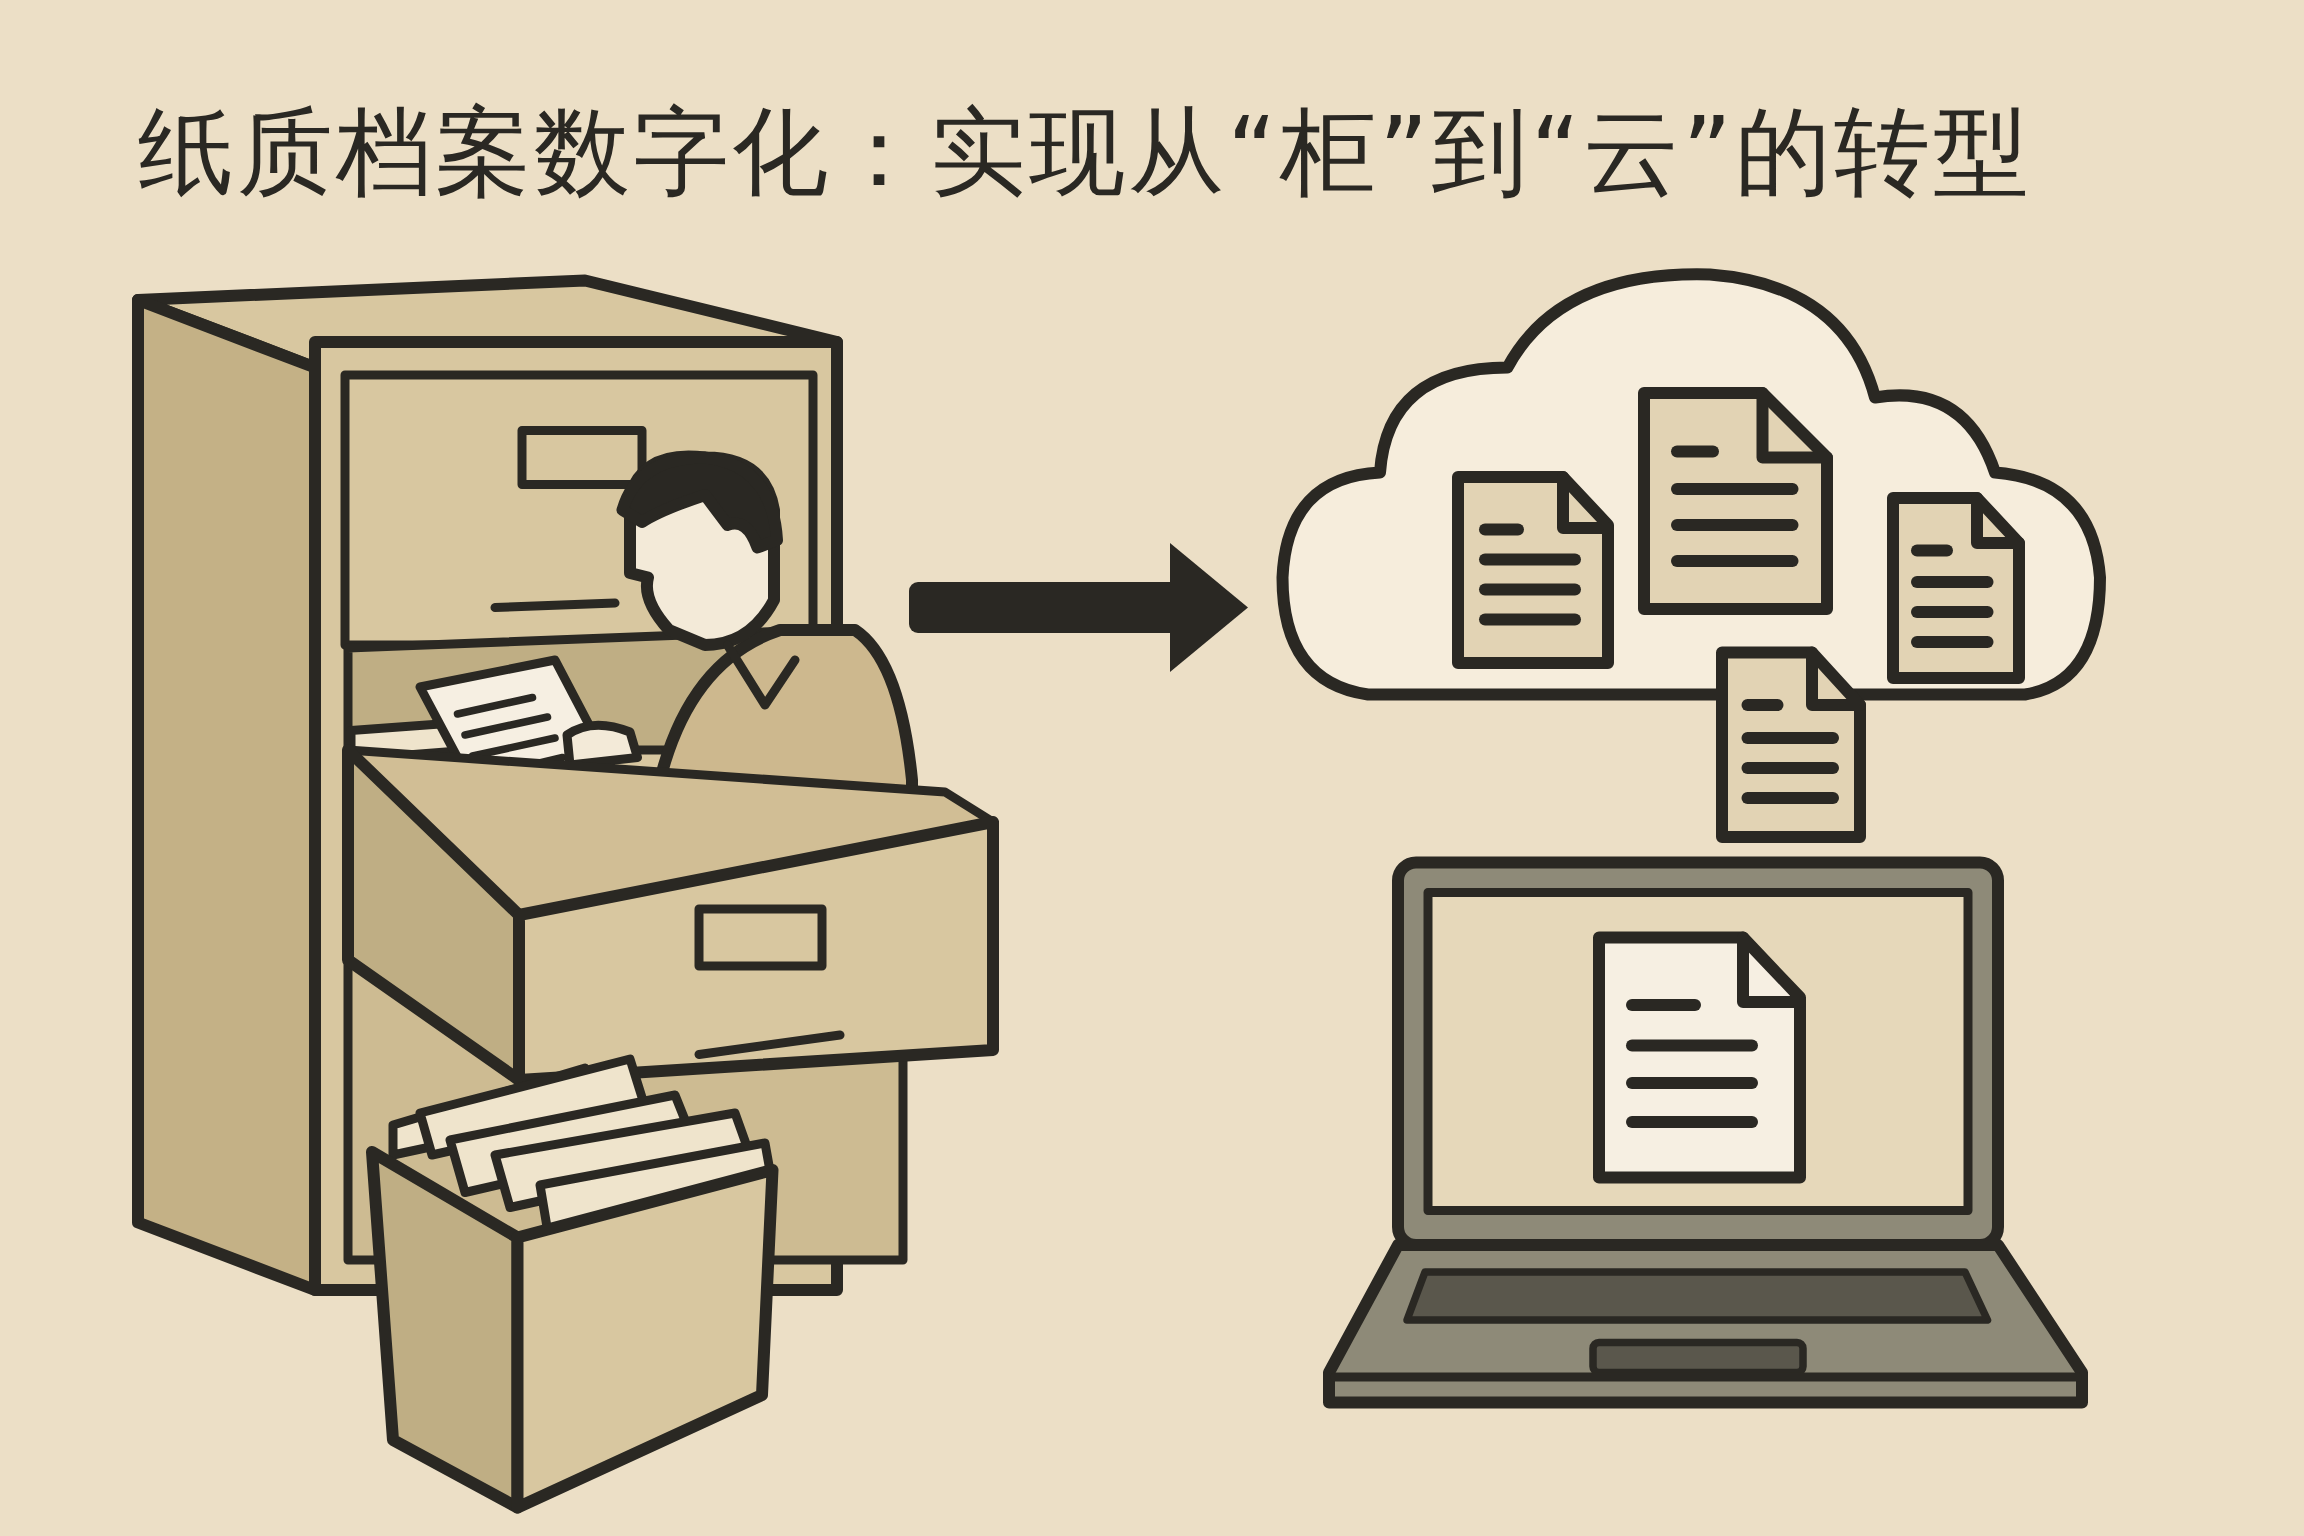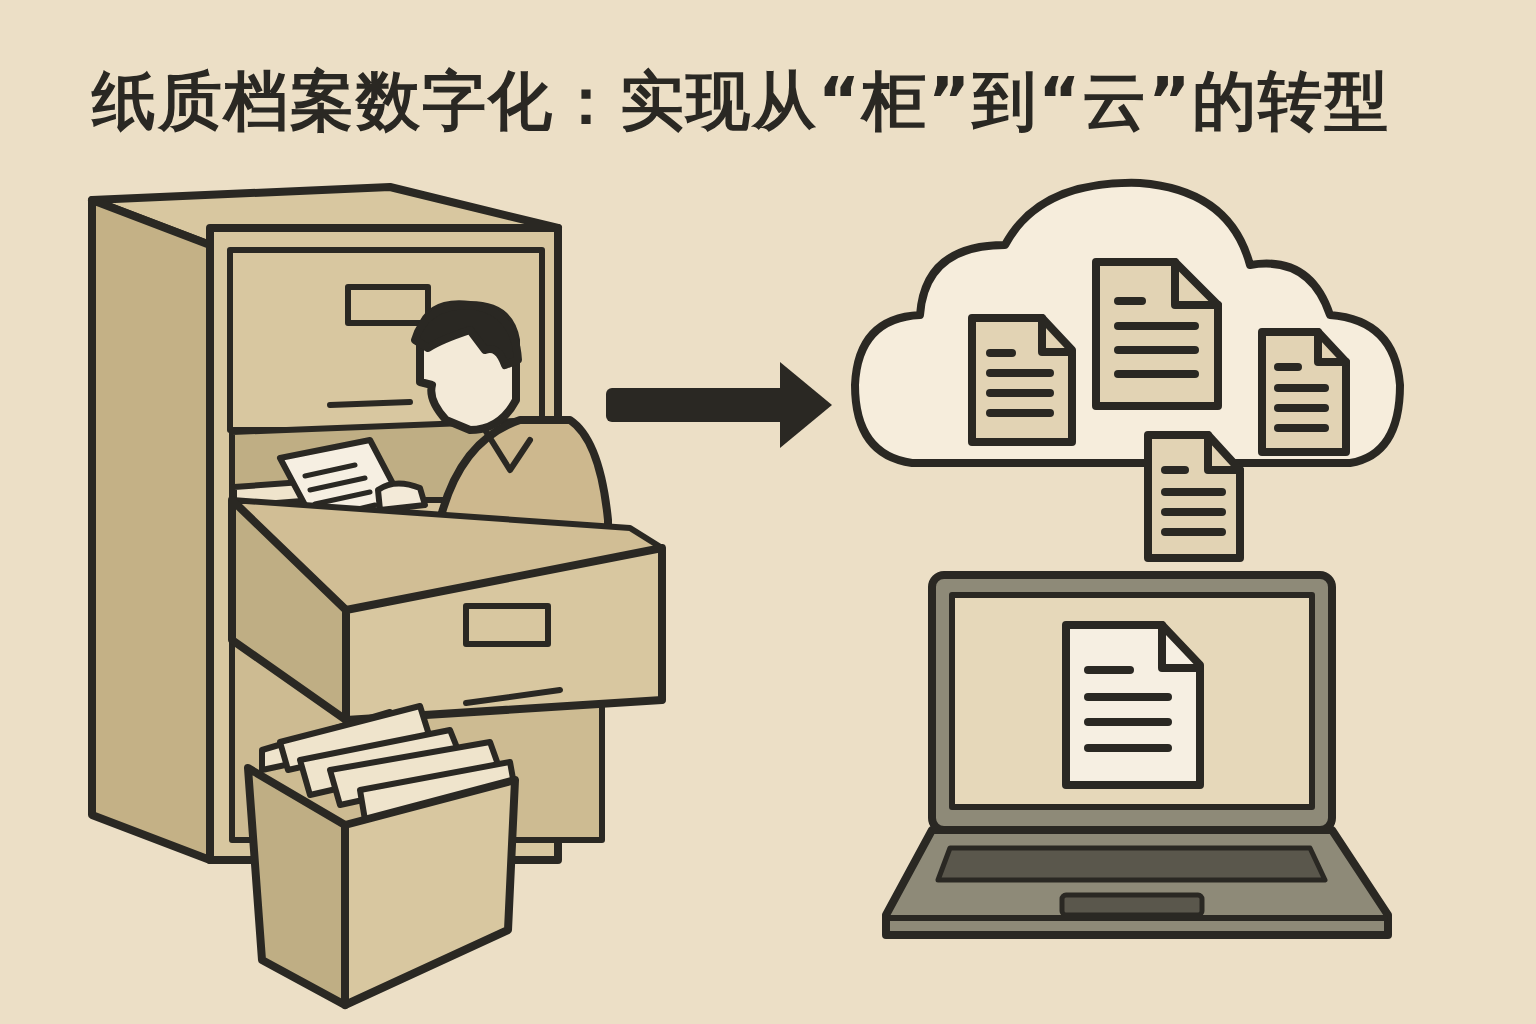--- a/index.html
+++ b/index.html
@@ -1,17 +1,17 @@
 <!DOCTYPE html>
 <html><head>
 <meta charset="utf-8">
 <style>
   html, body { margin:0; padding:0; }
   body { width:1536px; height:1024px; background:#ecdfc6; overflow:hidden; position:relative; font-family:"DejaVu Sans", sans-serif; }
-  .title { position:absolute; left:92px; top:58px; font-size:64px; font-weight:bold; color:#2a2823; letter-spacing:2px; white-space:nowrap; }
+  .title { position:absolute; left:92px; top:58px; font-size:64px; font-weight:normal; color:#2a2823; letter-spacing:2px; white-space:nowrap; }
   svg.art { position:absolute; left:0; top:0; }
 </style>
 </head>
 <body>
 
 <div class="title">纸质档案数字化：实现从“柜”到“云”的转型</div>
 
 <svg class="art" width="1536" height="1024" viewBox="0 0 1536 1024">
   <g stroke="#2a2823" stroke-width="8" stroke-linejoin="round" stroke-linecap="round">
 

